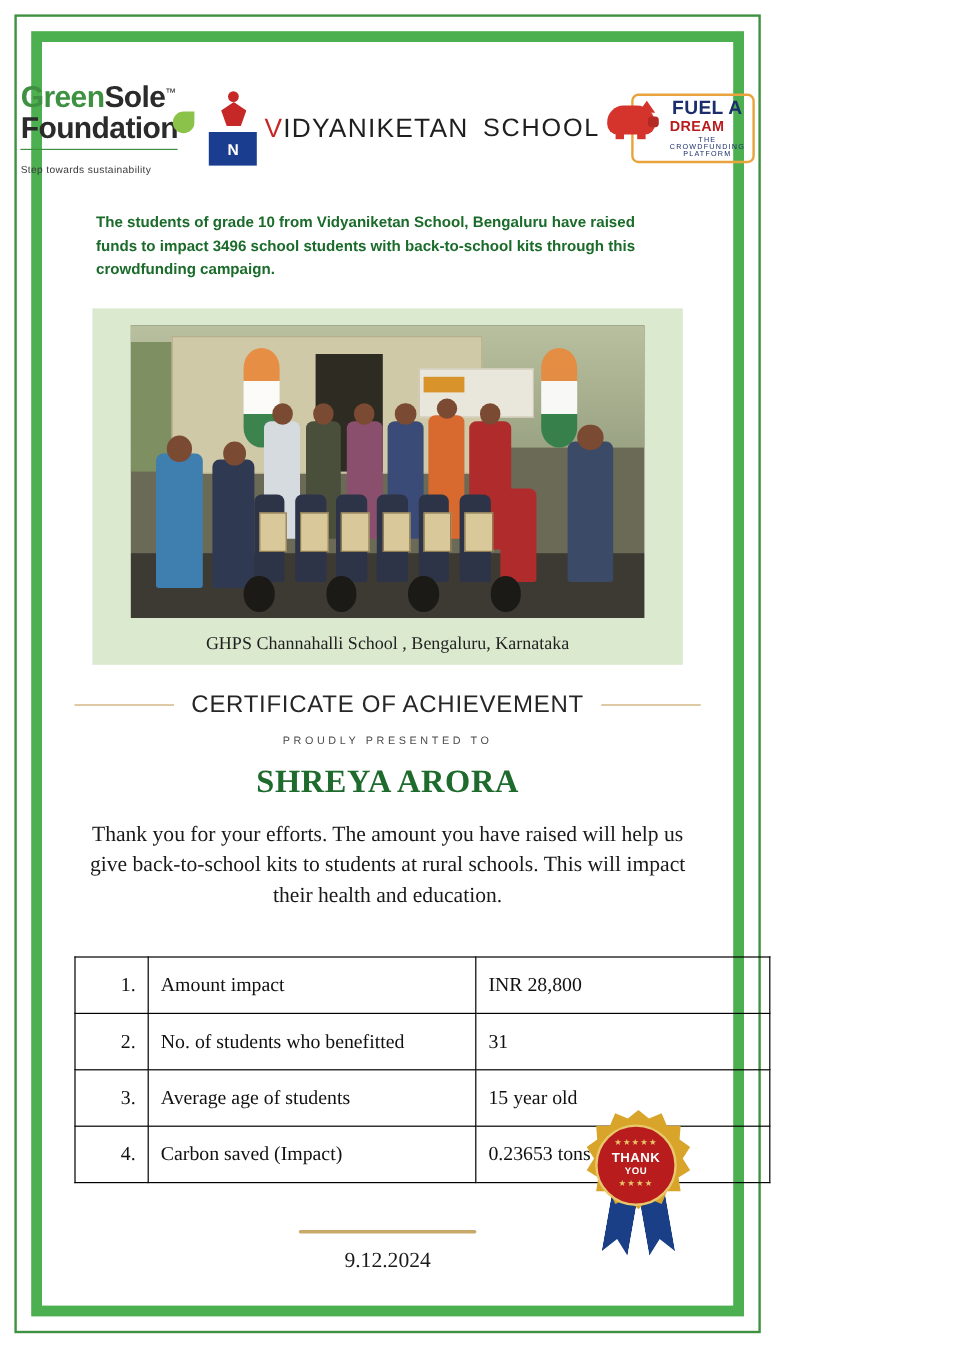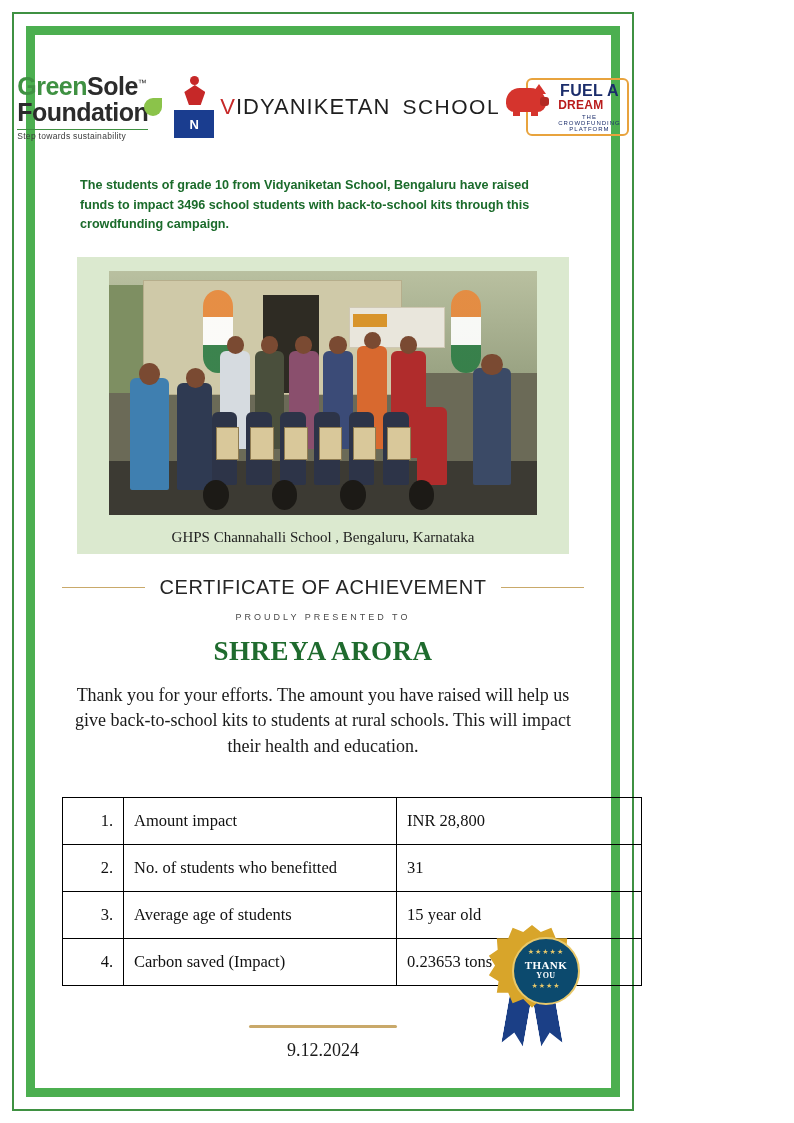--- a/index.html
+++ b/index.html
@@ -77,21 +77,21 @@
     width: 18px; height: 18px;
     border-radius: 50% 0 50% 50%;
     background: #8bc34a;
   }
   .gs-l3 {
     font-size: 8.5px;
     color: #3a3a3a;
     letter-spacing: 0.3px;
     margin-top: 4px;
     border-top: 1px solid #3f9142;
-    padding-top: 2px;
+    padding-top: 12px;
   }
 
   .logo-vidya {
     display: flex;
     align-items: center;
     gap: 6px;
     font-family: "Liberation Sans", sans-serif;
   }
   .vid-mark {
     position: relative;
@@ -421,28 +421,28 @@
   }
   .seal-star {
     position: absolute;
     left: 4px; top: 0;
     width: 88px; height: 88px;
     background: #d8a52a;
     clip-path: polygon(50% 0%,60% 8%,72% 3%,77% 15%,90% 15%,89% 28%,99% 35%,92% 46%,99% 57%,88% 64%,90% 77%,77% 77%,72% 89%,60% 84%,50% 94%,40% 84%,28% 89%,23% 77%,10% 77%,12% 64%,1% 57%,8% 46%,1% 35%,11% 28%,10% 15%,23% 15%,28% 3%,40% 8%);
   }
   .seal-inner {
     position: absolute;
-    left: 28px; top: 12px;
+    left: 12px; top: 12px;
     width: 64px; height: 64px;
     border-radius: 50%;
-    background: #0c4a6e;
+    background: #b91c1c;
     border: 2px solid #e8c86a;
     color: #ffffff;
     text-align: center;
-    font-family: Liberation Serif, serif;
+    font-family: Liberation Sans, sans-serif;
   }
   .seal-stars-top {
     font-size: 7px;
     letter-spacing: 1px;
     color: #e8c86a;
     margin-top: 9px;
   }
   .seal-t1 {
     font-size: 11px;
     font-weight: 700;

